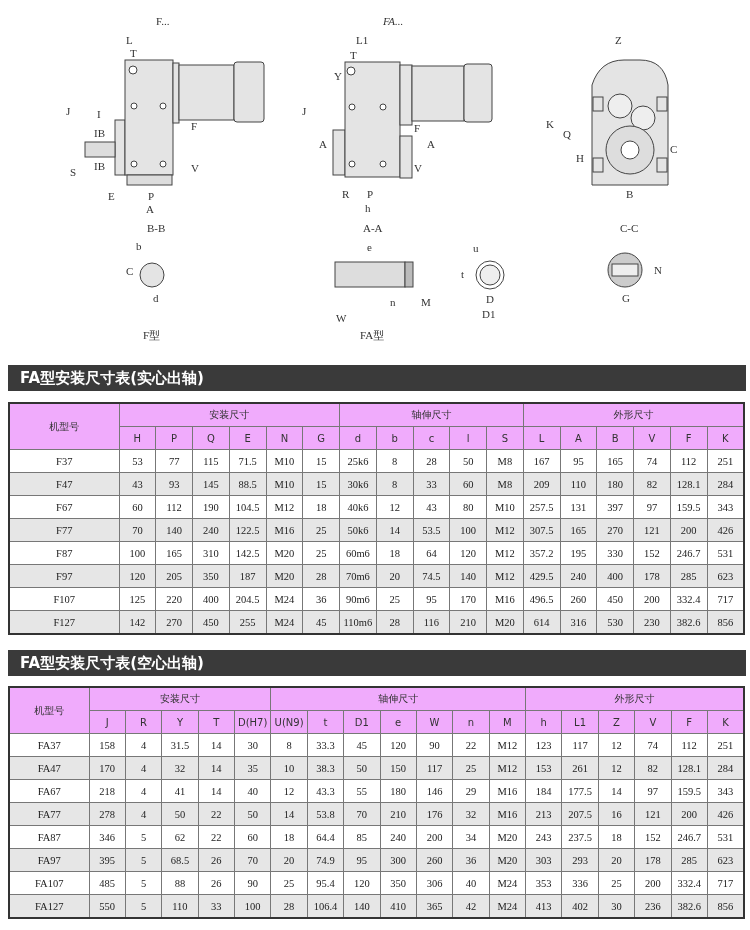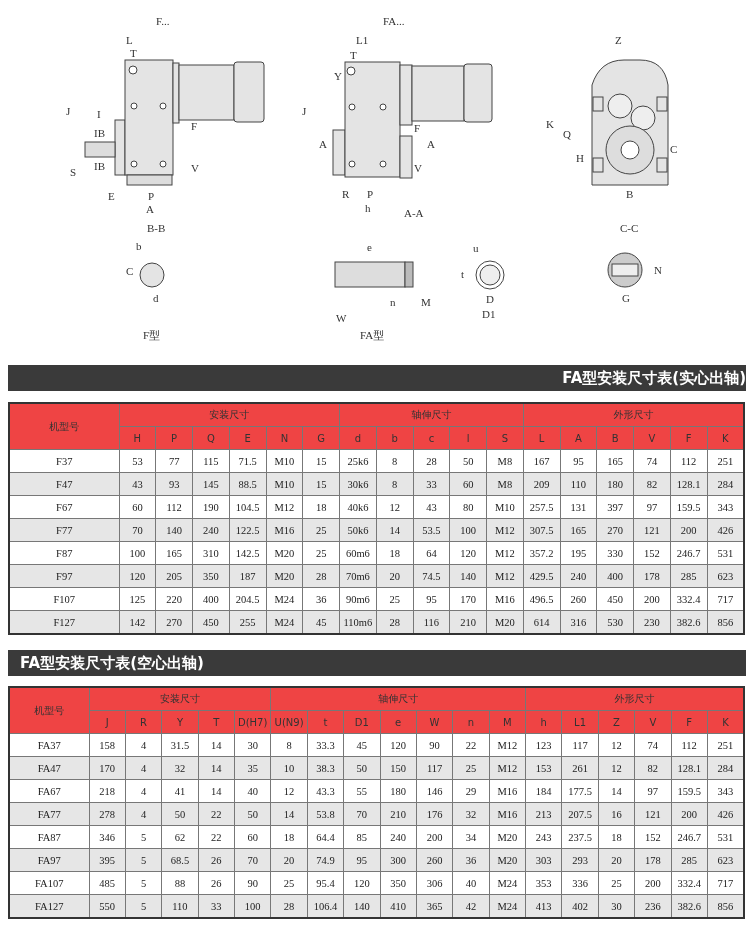--- a/index.html
+++ b/index.html
@@ -2,21 +2,21 @@
 <html><head>
 <meta charset="utf-8">
 <style>
   html,body{margin:0;padding:0;background:#fff;}
   body{width:750px;height:930px;position:relative;overflow:hidden;font-family:"DejaVu Serif","Liberation Serif",serif;color:#222;}
   .drawings{position:absolute;left:0;top:0;width:750px;height:350px;}
   .lbl{position:absolute;font-size:11px;color:#333;font-family:"Liberation Serif",serif;}
   .banner{position:absolute;left:8px;width:738px;height:26px;background:#3a3a3a;color:#fff;font-family:"DejaVu Sans","Liberation Sans",sans-serif;font-weight:bold;font-size:15px;line-height:26px;padding-left:12px;box-sizing:border-box;}
   table.spec{position:absolute;left:8px;width:737px;border-collapse:collapse;border:2px solid #333;table-layout:fixed;}
   table.spec td, table.spec th{border:1px solid #777;text-align:center;font-size:10.5px;padding:0;height:22px;font-family:"Liberation Serif",serif;font-weight:normal;color:#222;white-space:nowrap;overflow:hidden;}
-  table.spec th{background:#ef4444;font-family:"DejaVu Sans","Liberation Sans",sans-serif;font-size:10px;color:#333;}
+  table.spec th{background:#f0abfc;font-family:"DejaVu Sans","Liberation Sans",sans-serif;font-size:10px;color:#333;}
   table.spec tr.alt td{background:#e6e6e6;}
   table.spec tr.r td{background:#fff;}
 </style>
 </head>
 <body>
 
 <div class="drawings">
   <svg width="750" height="350" viewBox="0 0 750 350">
     <g stroke="#444" stroke-width="1" fill="#e4e4e4">
 
@@ -67,23 +67,23 @@
         <rect x="405" y="262" width="8" height="25" fill="#bbb"></rect>
       </g>
       <circle cx="490" cy="275" r="14" fill="#fff"></circle>
       <circle cx="490" cy="275" r="10" fill="#eee"></circle>
       <circle cx="625" cy="270" r="17" fill="#ccc"></circle>
       <rect x="612" y="264" width="26" height="12" fill="#eee"></rect>
     </g>
   </svg>
 
   <span class="lbl" style="left:156px;top:15px;">F...</span>
-  <span class="lbl" style="left:383px;top:15px;">FA...</span>
+  <span class="lbl" style="left:383px;top:15px;font-style:italic;">FA...</span>
   <span class="lbl" style="left:147px;top:222px;">B-B</span>
-  <span class="lbl" style="left:363px;top:207px;margin-left:41px;">A-A</span>
+  <span class="lbl" style="left:363px;top:222px;">A-A</span>
   <span class="lbl" style="left:620px;top:222px;">C-C</span>
   <span class="lbl" style="left:143px;top:328px;">F型</span>
   <span class="lbl" style="left:360px;top:328px;">FA型</span>
 
   <span class="lbl" style="left:126px;top:34px;">L</span>
   <span class="lbl" style="left:130px;top:47px;">T</span>
   <span class="lbl" style="left:66px;top:105px;">J</span>
   <span class="lbl" style="left:97px;top:108px;">I</span>
   <span class="lbl" style="left:94px;top:127px;">IB</span>
   <span class="lbl" style="left:94px;top:160px;">IB</span>
@@ -121,21 +121,21 @@
   <span class="lbl" style="left:421px;top:296px;">M</span>
   <span class="lbl" style="left:336px;top:312px;">W</span>
   <span class="lbl" style="left:473px;top:242px;">u</span>
   <span class="lbl" style="left:461px;top:268px;">t</span>
   <span class="lbl" style="left:486px;top:293px;">D</span>
   <span class="lbl" style="left:482px;top:308px;">D1</span>
   <span class="lbl" style="left:654px;top:264px;">N</span>
   <span class="lbl" style="left:622px;top:292px;">G</span>
 </div>
 
-<div class="banner" style="top:365px;text-align:right;">FA型安装尺寸表(实心出轴)</div>
+<div class="banner" style="top:365px;">FA型安装尺寸表(实心出轴)</div>
 <table class="spec" style="top:402px;">
   <colgroup>
     <col style="width:110px">
     <col span="17">
   </colgroup>
   <thead>
     <tr>
       <th rowspan="2">机型号</th>
       <th colspan="6">安装尺寸</th>
       <th colspan="5">轴伸尺寸</th>

